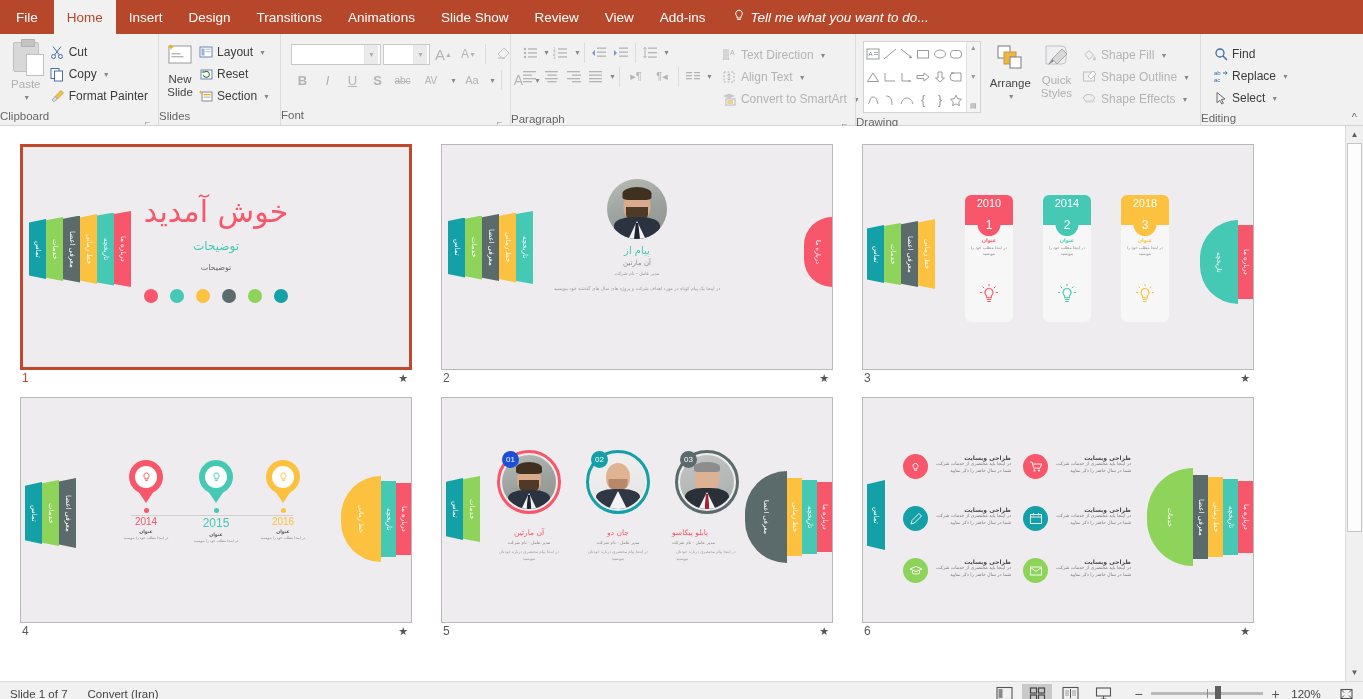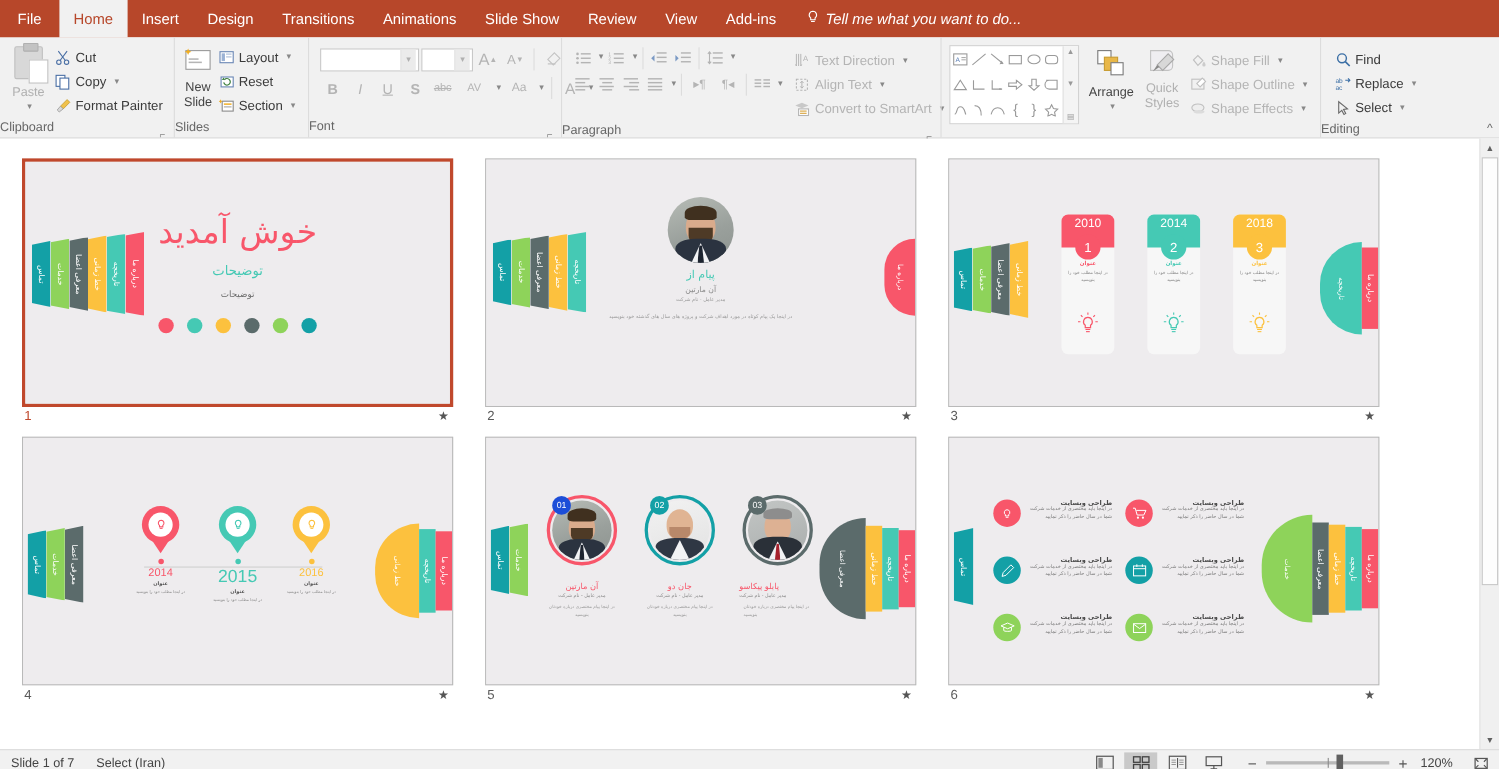--- a/index.html
+++ b/index.html
@@ -806,20 +806,24 @@
             <svg width="15" height="14" viewBox="0 0 15 14">
                 <ellipse cx="7" cy="6" rx="5.5" ry="3.5" fill="#eee" stroke="#c0c0c0"></ellipse>
                 <ellipse cx="8" cy="9.5" rx="5" ry="1.6" fill="#dcdcdc"></ellipse>
               </svg>
           </span>
           <span>Shape Effects</span>
           <span class="caret">▼</span>
         </div>
       </div>
     </div>
+    <div class="rgroup-label">
+      <span>Drawing</span>
+      <span class="dlg">⌐</span>
+    </div>
   </div>
 
   <div class="rgroup" style="width:112px">
     <div class="rgroup-body" style="padding-top:6px;padding-left:10px">
       <div style="display:flex;flex-direction:column">
         <div class="small-btn">
           <span class="ico">
             <svg width="14" height="14" viewBox="0 0 14 14">
                 <circle cx="6" cy="6" r="4" fill="none" stroke="#3a6ea5" stroke-width="1.3"></circle>
                 <line x1="9" y1="9" x2="13" y2="13" stroke="#3a6ea5" stroke-width="1.5"></line>
@@ -1036,21 +1040,21 @@
           <div style="position:absolute;left:171px;top:62px;color:#45c9b4;text-align:center;width:48px">
             <div class="pin" style="background:#45c9b4;color:#45c9b4;margin:0 auto">
               <div class="pin-inner">
                   <svg width="13" height="14" viewBox="0 0 13 14">
                     <path d="M6.5 3a2.6 2.6 0 0 0-1.5 4.7v1.3h3V7.7A2.6 2.6 0 0 0 6.5 3z" fill="none" stroke="#45c9b4" stroke-width="1"></path>
                     <rect x="5.2" y="10" width="2.6" height=".8" fill="#45c9b4"></rect>
                   </svg>
                 </div>
             </div>
             <div style="width:5px;height:5px;border-radius:50%;background:#45c9b4;margin:14px auto 0"></div>
-            <div style="font-size:16px;color:#45c9b4;margin-top:3px">2015</div>
+            <div style="font-size:12px;color:#45c9b4;margin-top:3px">2015</div>
             <div class="rtl" style="font-size:4.6px;color:#555;font-weight:bold;margin-top:2px">عنوان</div>
             <div class="rtl" style="font-size:3.6px;color:#8a8a8a;line-height:1.7;margin-top:1px">در اینجا مطلب خود را بنویسید</div>
           </div>
 
           <div style="position:absolute;left:238px;top:62px;color:#fcc13e;text-align:center;width:48px">
             <div class="pin" style="background:#fcc13e;color:#fcc13e;margin:0 auto">
               <div class="pin-inner">
                   <svg width="13" height="14" viewBox="0 0 13 14">
                     <path d="M6.5 3a2.6 2.6 0 0 0-1.5 4.7v1.3h3V7.7A2.6 2.6 0 0 0 6.5 3z" fill="none" stroke="#fcc13e" stroke-width="1"></path>
                     <rect x="5.2" y="10" width="2.6" height=".8" fill="#fcc13e"></rect>
@@ -1257,21 +1261,21 @@
     <div class="sb-track">
       <div class="sb-thumb"></div>
     </div>
     <div class="sb-arrow">▼</div>
   </div>
 </div>
 
 <div class="statusbar">
   <div class="st-left">
     <span>Slide 1 of 7</span>
-    <span>Select (Iran)</span>
+    <span>Convert (Iran)</span>
   </div>
   <div class="st-right">
     <div class="viewbtn">
       <svg width="17" height="15" viewBox="0 0 17 15">
           <rect x="1" y="1.5" width="15" height="12" fill="none" stroke="#555" stroke-width="1.1"></rect>
           <rect x="2.5" y="3" width="4" height="9" fill="#8a8a8a"></rect>
         </svg>
     </div>
     <div class="viewbtn active">
       <svg width="17" height="15" viewBox="0 0 17 15">

